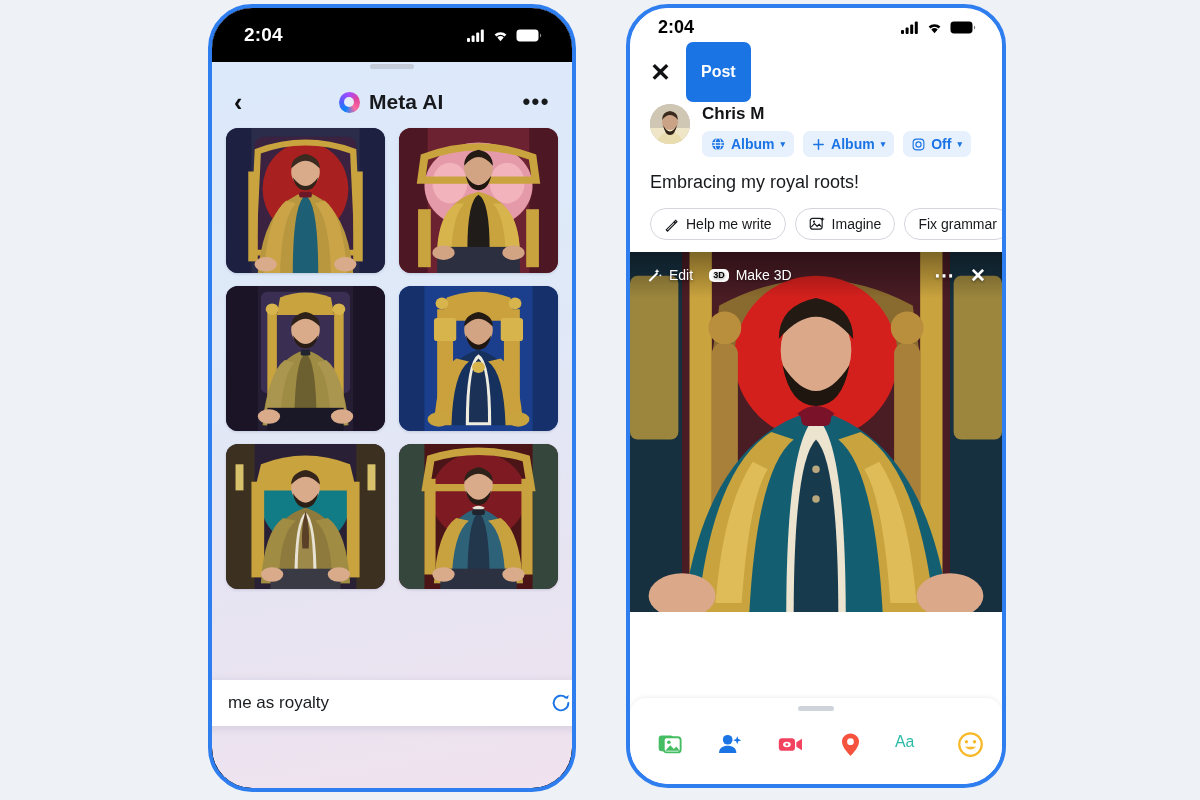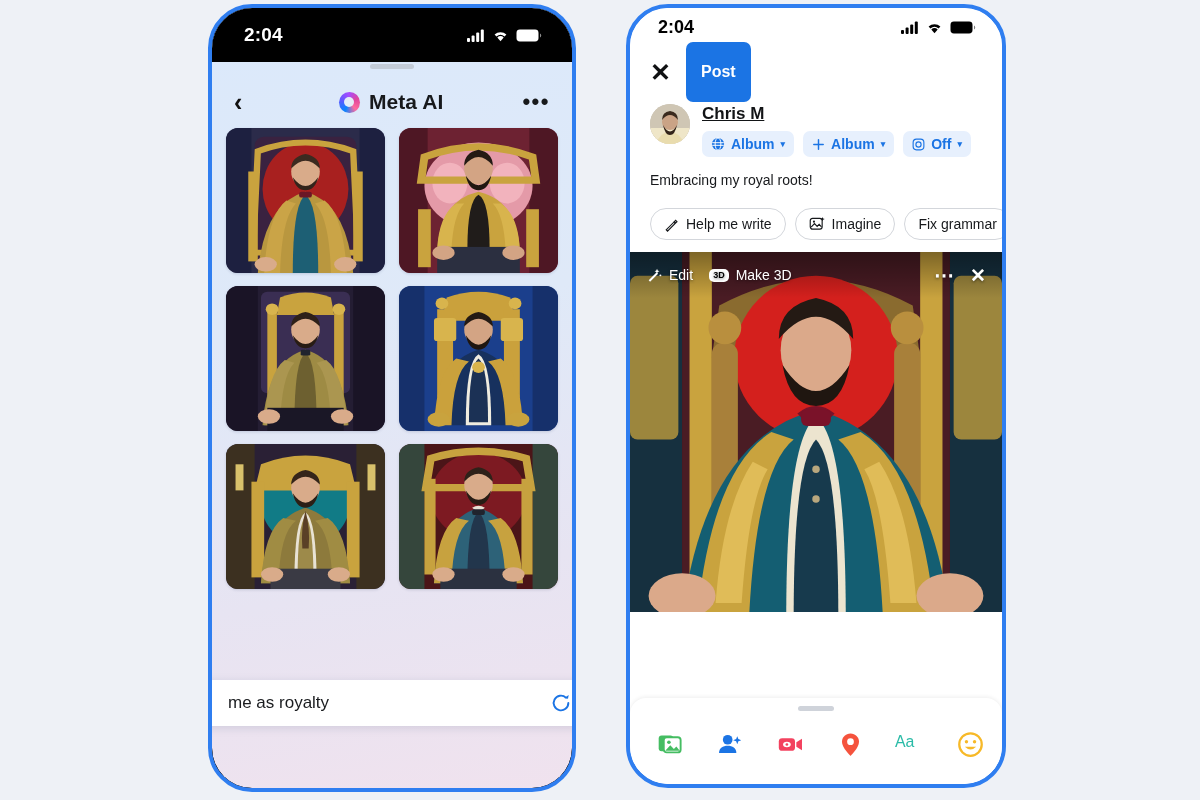--- a/index.html
+++ b/index.html
@@ -106,30 +106,30 @@
   .cp-title { flex: 1; text-align: center; font-size: 19px; font-weight: 700; color: #101113; margin-left: -14px; }
   .post-btn {
     background: #1b74e4; color: #fff; font-size: 16px; font-weight: 700;
     border: none; border-radius: 7px; padding: 21px 15px; cursor: pointer;
   }
 
   .author-row { position: absolute; top: 96px; left: 20px; right: 14px; display: flex; gap: 12px; }
   .avatar { width: 40px; height: 40px; border-radius: 50%; overflow: hidden; flex: none; background:#c9c2b5; }
   .avatar svg { width: 100%; height: 100%; display:block; }
   .author-col { display: flex; flex-direction: column; gap: 7px; }
-  .author-name { font-size: 17px; font-weight: 700; color: #121416; text-decoration: underline; }
+  .author-name { font-size: 17px; font-weight: 700; color: #121416; }
   .chips { display: flex; gap: 9px; }
   .chip {
     background: #e7f0fd; color: #1b74e4; border-radius: 7px;
     padding: 5px 9px; font-size: 14px; font-weight: 700;
     display: flex; align-items: center; gap: 6px; cursor: pointer; white-space: nowrap;
   }
   .chip .caret { font-size: 9px; }
 
-  .post-text { position: absolute; top: 164px; left: 20px; font-size: 14px; color: #17191c; }
+  .post-text { position: absolute; top: 164px; left: 20px; font-size: 18px; color: #17191c; }
 
   .ai-chips { position: absolute; top: 200px; left: 20px; display: flex; gap: 9px; }
   .ai-chip {
     border: 1px solid #d3d6db; border-radius: 18px; background: #fff;
     padding: 7px 13px; font-size: 14px; color: #17191c; font-weight: 400;
     display: flex; align-items: center; gap: 7px; white-space: nowrap; cursor: pointer;
   }
 
   .hero {
     position: absolute; top: 244px; left: 0; right: 0; height: 360px;

